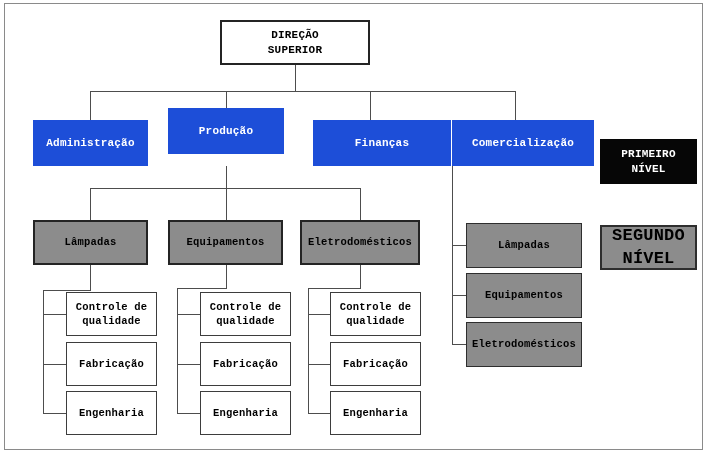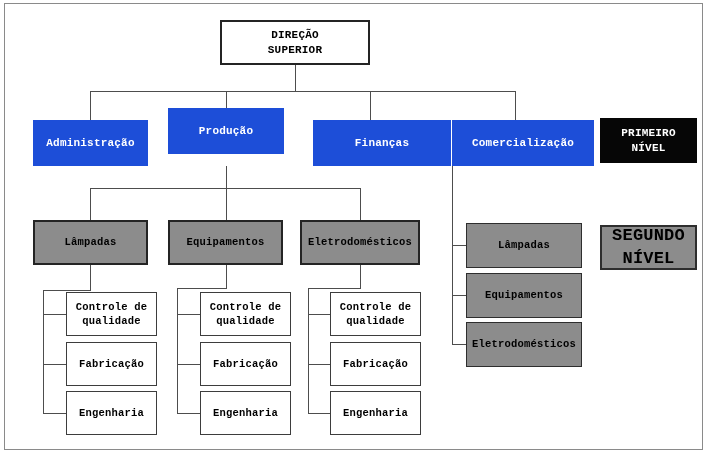--- a/index.html
+++ b/index.html
@@ -15,21 +15,21 @@
     position:absolute; box-sizing:border-box;
     display:flex; align-items:center; justify-content:center;
     text-align:center; font-weight:bold; color:#000;
     white-space:pre-line; line-height:1.35; letter-spacing:0.2px;
   }
   .root-box  { background:#ffffff; border:2px solid #242424; font-size:11px; }
   .black-box { background:#1d4ed8; color:#ffffff; font-size:11px; }
   .gray-box  { background:#8c8c8c; border:2px solid #242424; font-size:10.5px; }
   .gray-box-sm { background:#8c8c8c; border:1.5px solid #2e2e2e; font-size:10.5px; }
   .white-box { background:#ffffff; border:1px solid #3d3d3d; font-size:10.5px; }
-  .legend-black { background:#060606; color:#ffffff; font-size:11px; }
+  .legend-black { background:#060606; color:#ffffff; font-size:11px;margin-top:21px; }
   .legend-gray  { background:#8c8c8c; border:2px solid #2e2e2e; font-size:17px; }
   .vline { position:absolute; width:1px; background:#4d4d4d; }
   .hline { position:absolute; height:1px; background:#4d4d4d; }
 </style>
 </head>
 <body>
 
 <div class="canvas">
   <div class="frame"></div>
 

